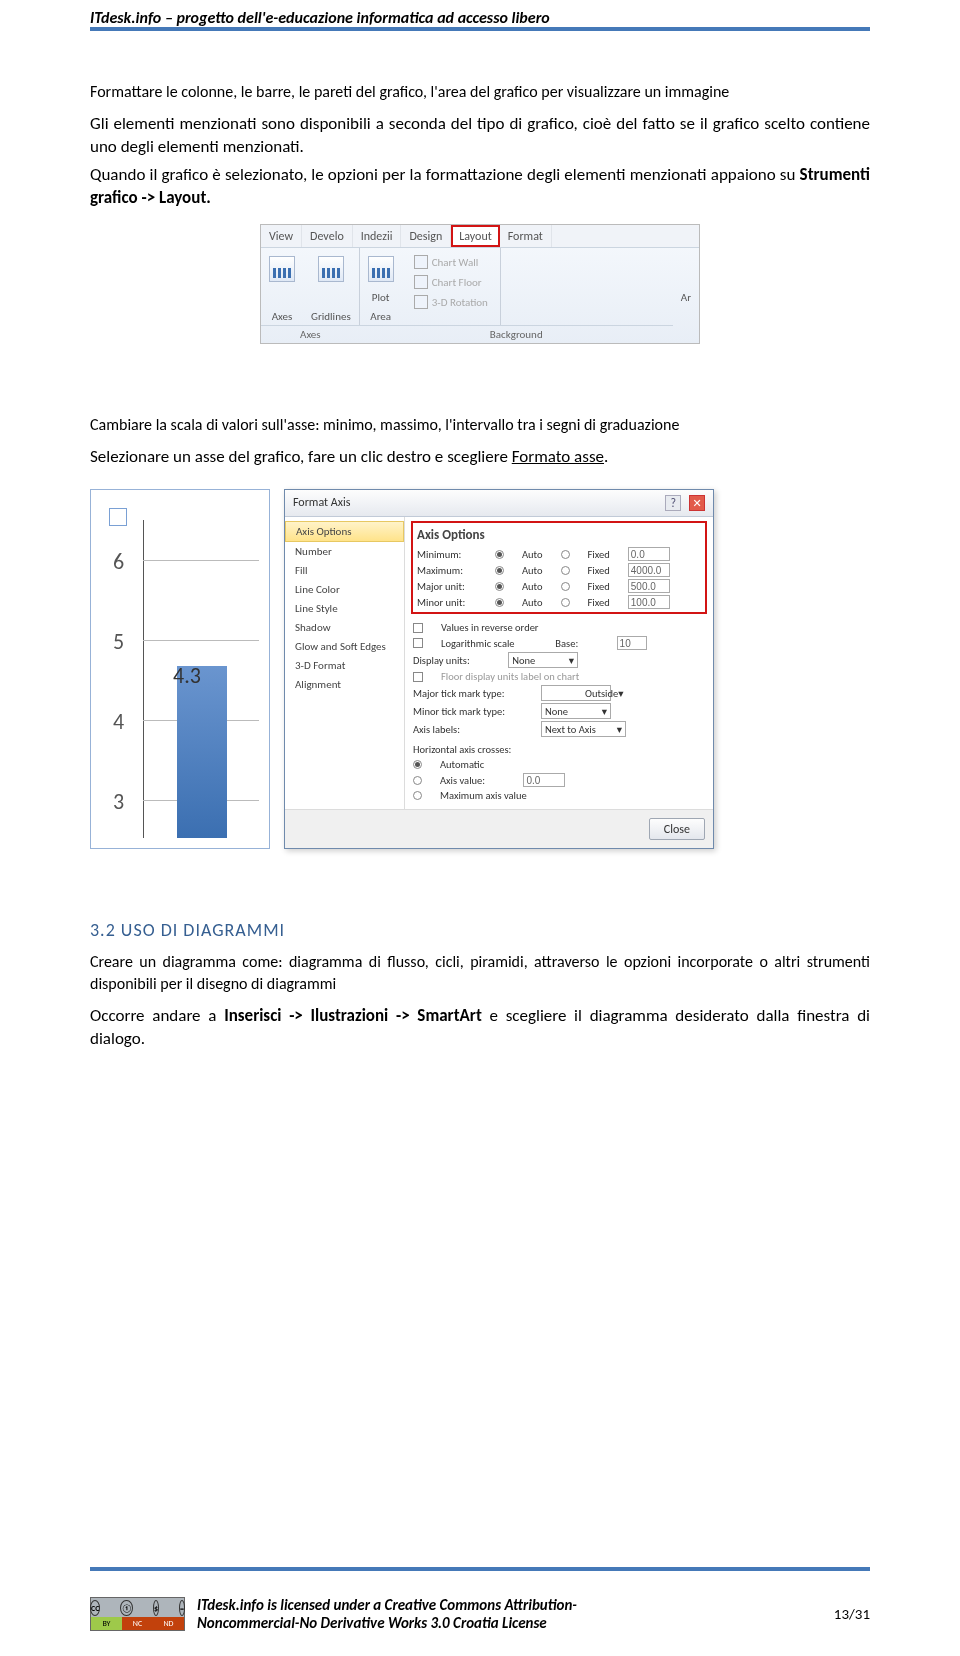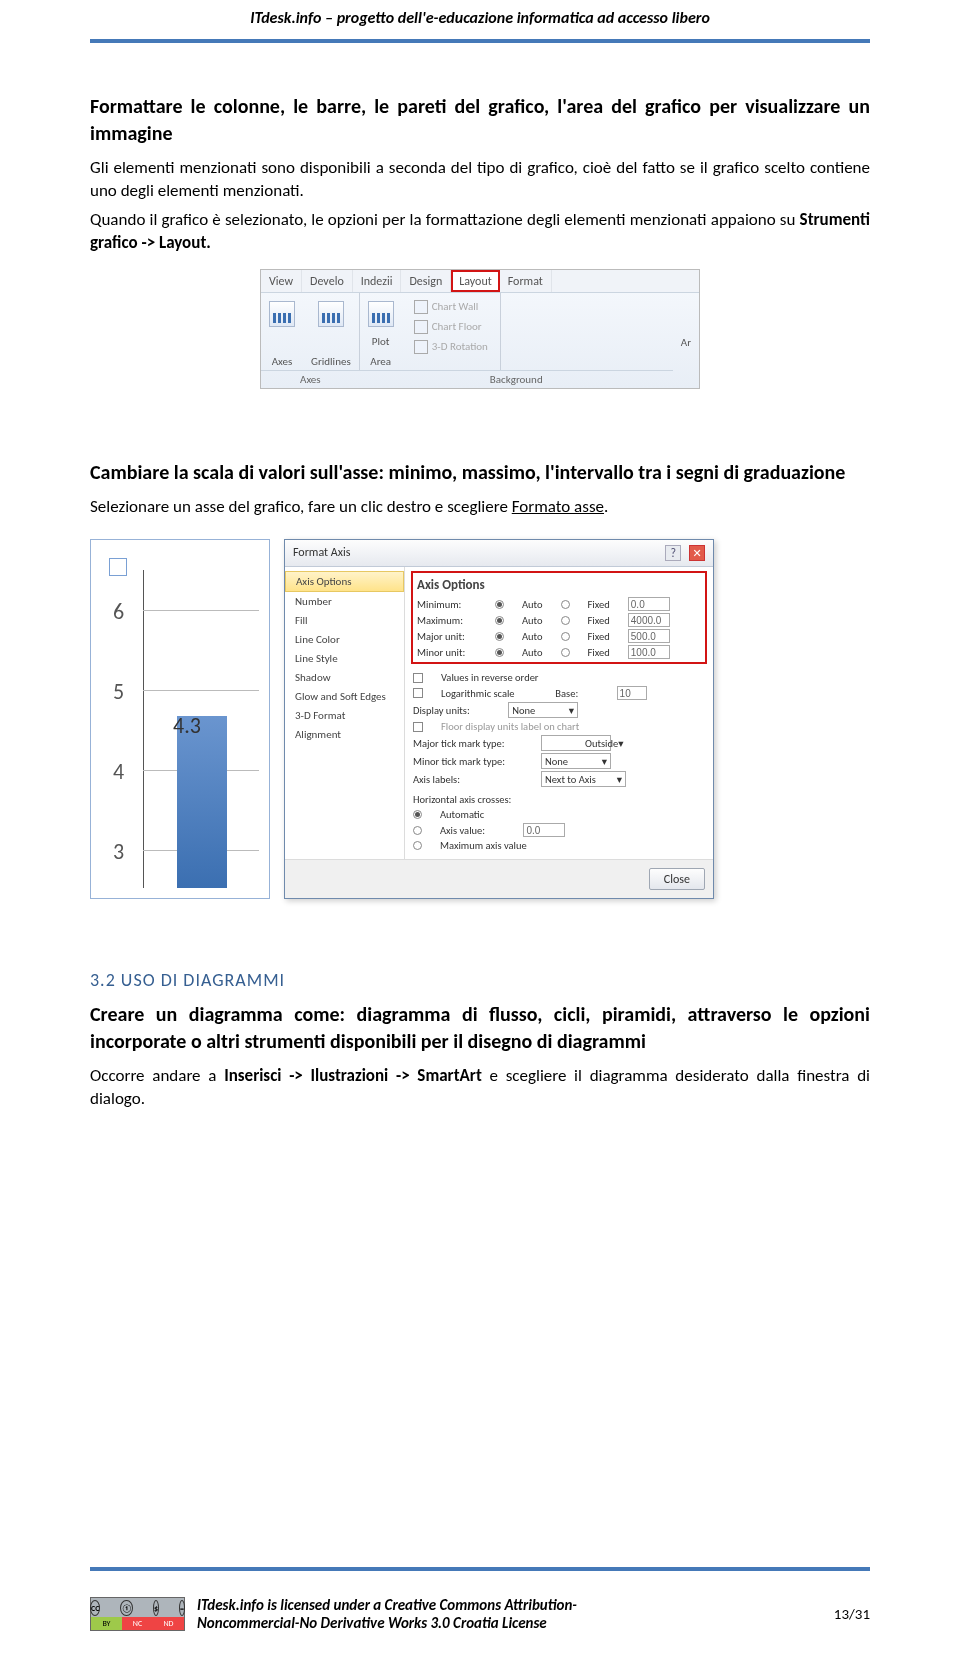--- a/index.html
+++ b/index.html
@@ -9,35 +9,35 @@
     font-family: Calibri, Arial, sans-serif;
     background: #fff;
     color: #000;
     position: relative;
   }
   .page {
     padding: 0 90px;
     width: 960px;
   }
   .header {
-    text-align: center;
+    text-align: left;
     font-style: italic;
     font-weight: bold;
     font-size: 16px;
     padding-top: 8px;
-    padding-bottom: 12px;
+    padding-bottom: 0;
   }
   .header-rule {
     height: 4px;
     background: #4579b8;
     margin-bottom: 50px;
   }
   .block-title {
-    font-weight: bold;
-    font-size: 20px;
+    font-weight: normal;
+    font-size: 16px;
     text-align: justify;
     line-height: 1.35;
     margin-bottom: 10px;
   }
   .para {
     font-size: 17px;
     text-align: justify;
     line-height: 1.35;
     margin-bottom: 6px;
   }
@@ -184,21 +184,21 @@
     bottom: 24px;
     display: flex;
     align-items: center;
     gap: 12px;
   }
   .cc-badge {
     width: 95px; height: 34px;
     border:1px solid #666;display:flex;flex-direction:column;font-size:8px;
   }
   .cc-top{ flex:1;background:#aeb5bb;display:flex;align-items:center;justify-content:center;gap:20px;}
-  .cc-bot{ height:13px;background:#ef4444;color:#fff;display:flex;}
+  .cc-bot{ height:13px;background:#c2410c;color:#fff;display:flex;}
   .cc-bot span{flex:1;text-align:center;font-size:8px;line-height:13px;}
   .cc-by{background:#9ec94a;color:#000;}
   .cc-circ{width:16px;height:16px;border-radius:50%;border:1.5px solid #333;font-size:8px;display:flex;align-items:center;justify-content:center;font-weight:bold;}
   .foot-text{ font-style:italic; font-weight:bold; font-size:15px; line-height:1.2; flex:1;}
   .pagenum{ font-size:15px;}
 </style>
 </head>
 <body>
 
 <div class="page">

